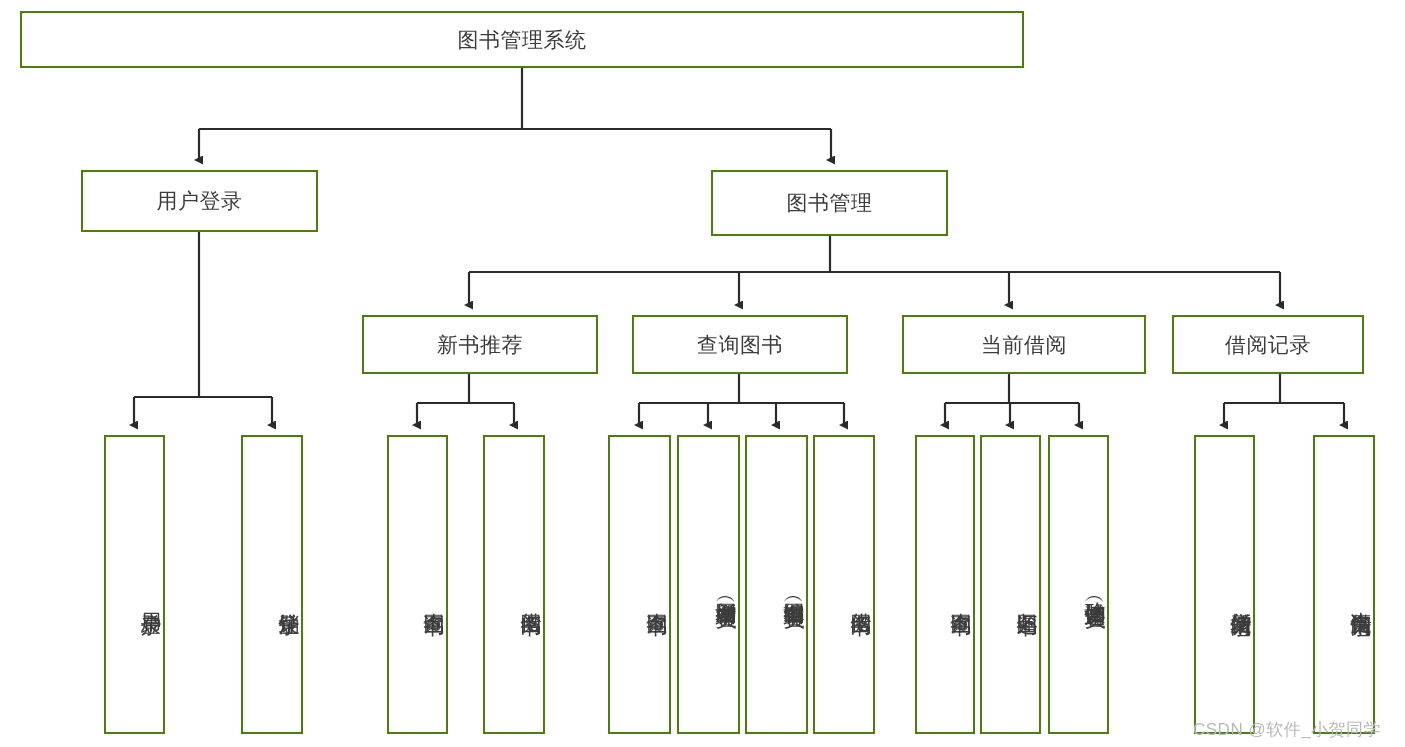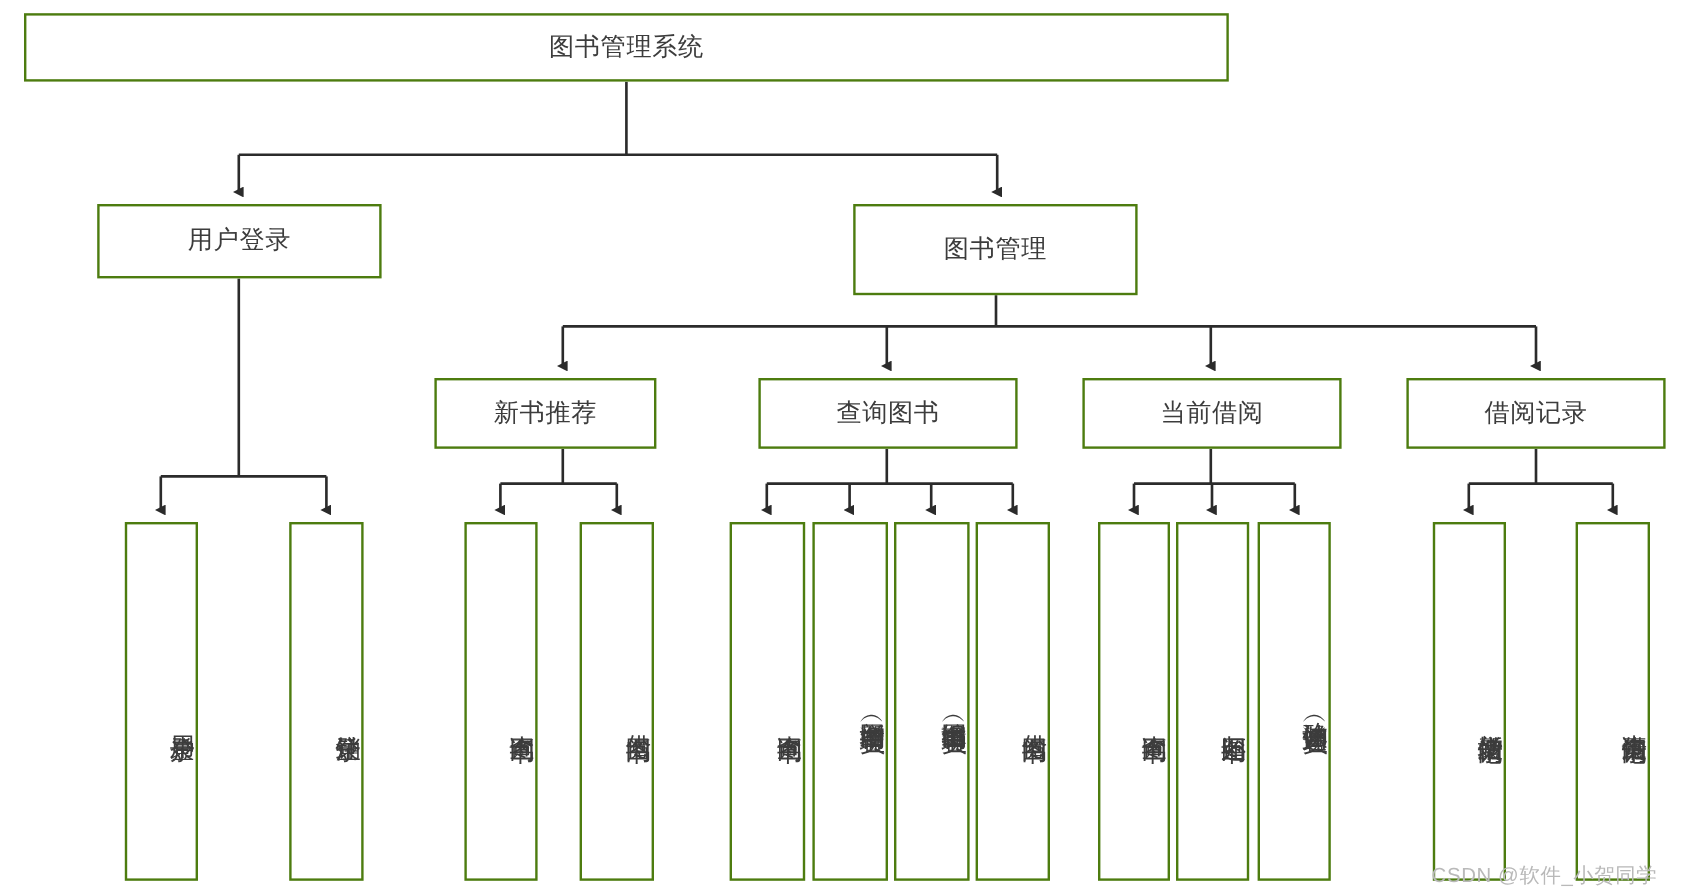--- a/index.html
+++ b/index.html
@@ -114,25 +114,25 @@
       <path d="M1224,403 L1344,403"></path>
       <path d="M1224,403 L1224,425" marker-end="url(#arrow)"></path>
       <path d="M1344,403 L1344,425" marker-end="url(#arrow)"></path>
     </g>
   </svg>
 
   <div class="node horiz" style="left:20px; top:11px; width:1004px; height:57px;">图书管理系统</div>
 
   <div id="nodes">
       <div class="node horiz" style="left: 81px; top: 170px; width: 237px; height: 62px;">用户登录</div>
-      <div class="node horiz" style="left: 711px; top: 170px; width: 237px; height: 76px;">图书管理</div>
-      <div class="node horiz" style="left: 362px; top: 315px; width: 185px; height: 59px;">新书推荐</div>
+      <div class="node horiz" style="left: 711px; top: 170px; width: 237px; height: 66px;">图书管理</div>
+      <div class="node horiz" style="left: 362px; top: 315px; width: 236px; height: 59px;">新书推荐</div>
       <div class="node horiz" style="left: 632px; top: 315px; width: 216px; height: 59px;">查询图书</div>
-      <div class="node horiz" style="left: 902px; top: 315px; width: 216px; height: 59px;">当前借阅</div>
-      <div class="node horiz" style="left: 1172px; top: 315px; width: 216px; height: 59px;">借阅记录</div>
+      <div class="node horiz" style="left: 902px; top: 315px; width: 244px; height: 59px;">当前借阅</div>
+      <div class="node horiz" style="left: 1172px; top: 315px; width: 192px; height: 59px;">借阅记录</div>
       <div class="node vert" style="left: 104px; top: 435px; width: 61px; height: 299px;">用户登录</div>
       <div class="node vert" style="left: 241px; top: 435px; width: 62px; height: 299px;">注销登录</div>
       <div class="node vert" style="left: 387px; top: 435px; width: 61px; height: 299px;">查询图书</div>
       <div class="node vert" style="left: 483px; top: 435px; width: 62px; height: 299px;">借阅图书</div>
       <div class="node vert" style="left: 608px; top: 435px; width: 63px; height: 299px;">查询图书</div>
       <div class="node vert toplong" style="left: 677px; top: 435px; width: 63px; height: 299px;">新增图书（管理员）</div>
       <div class="node vert toplong" style="left: 745px; top: 435px; width: 63px; height: 299px;">编辑图书（管理员）</div>
       <div class="node vert" style="left: 813px; top: 435px; width: 62px; height: 299px;">借阅图书</div>
       <div class="node vert" style="left: 915px; top: 435px; width: 60px; height: 299px;">查询图书</div>
       <div class="node vert" style="left: 980px; top: 435px; width: 61px; height: 299px;">归还图书</div>

